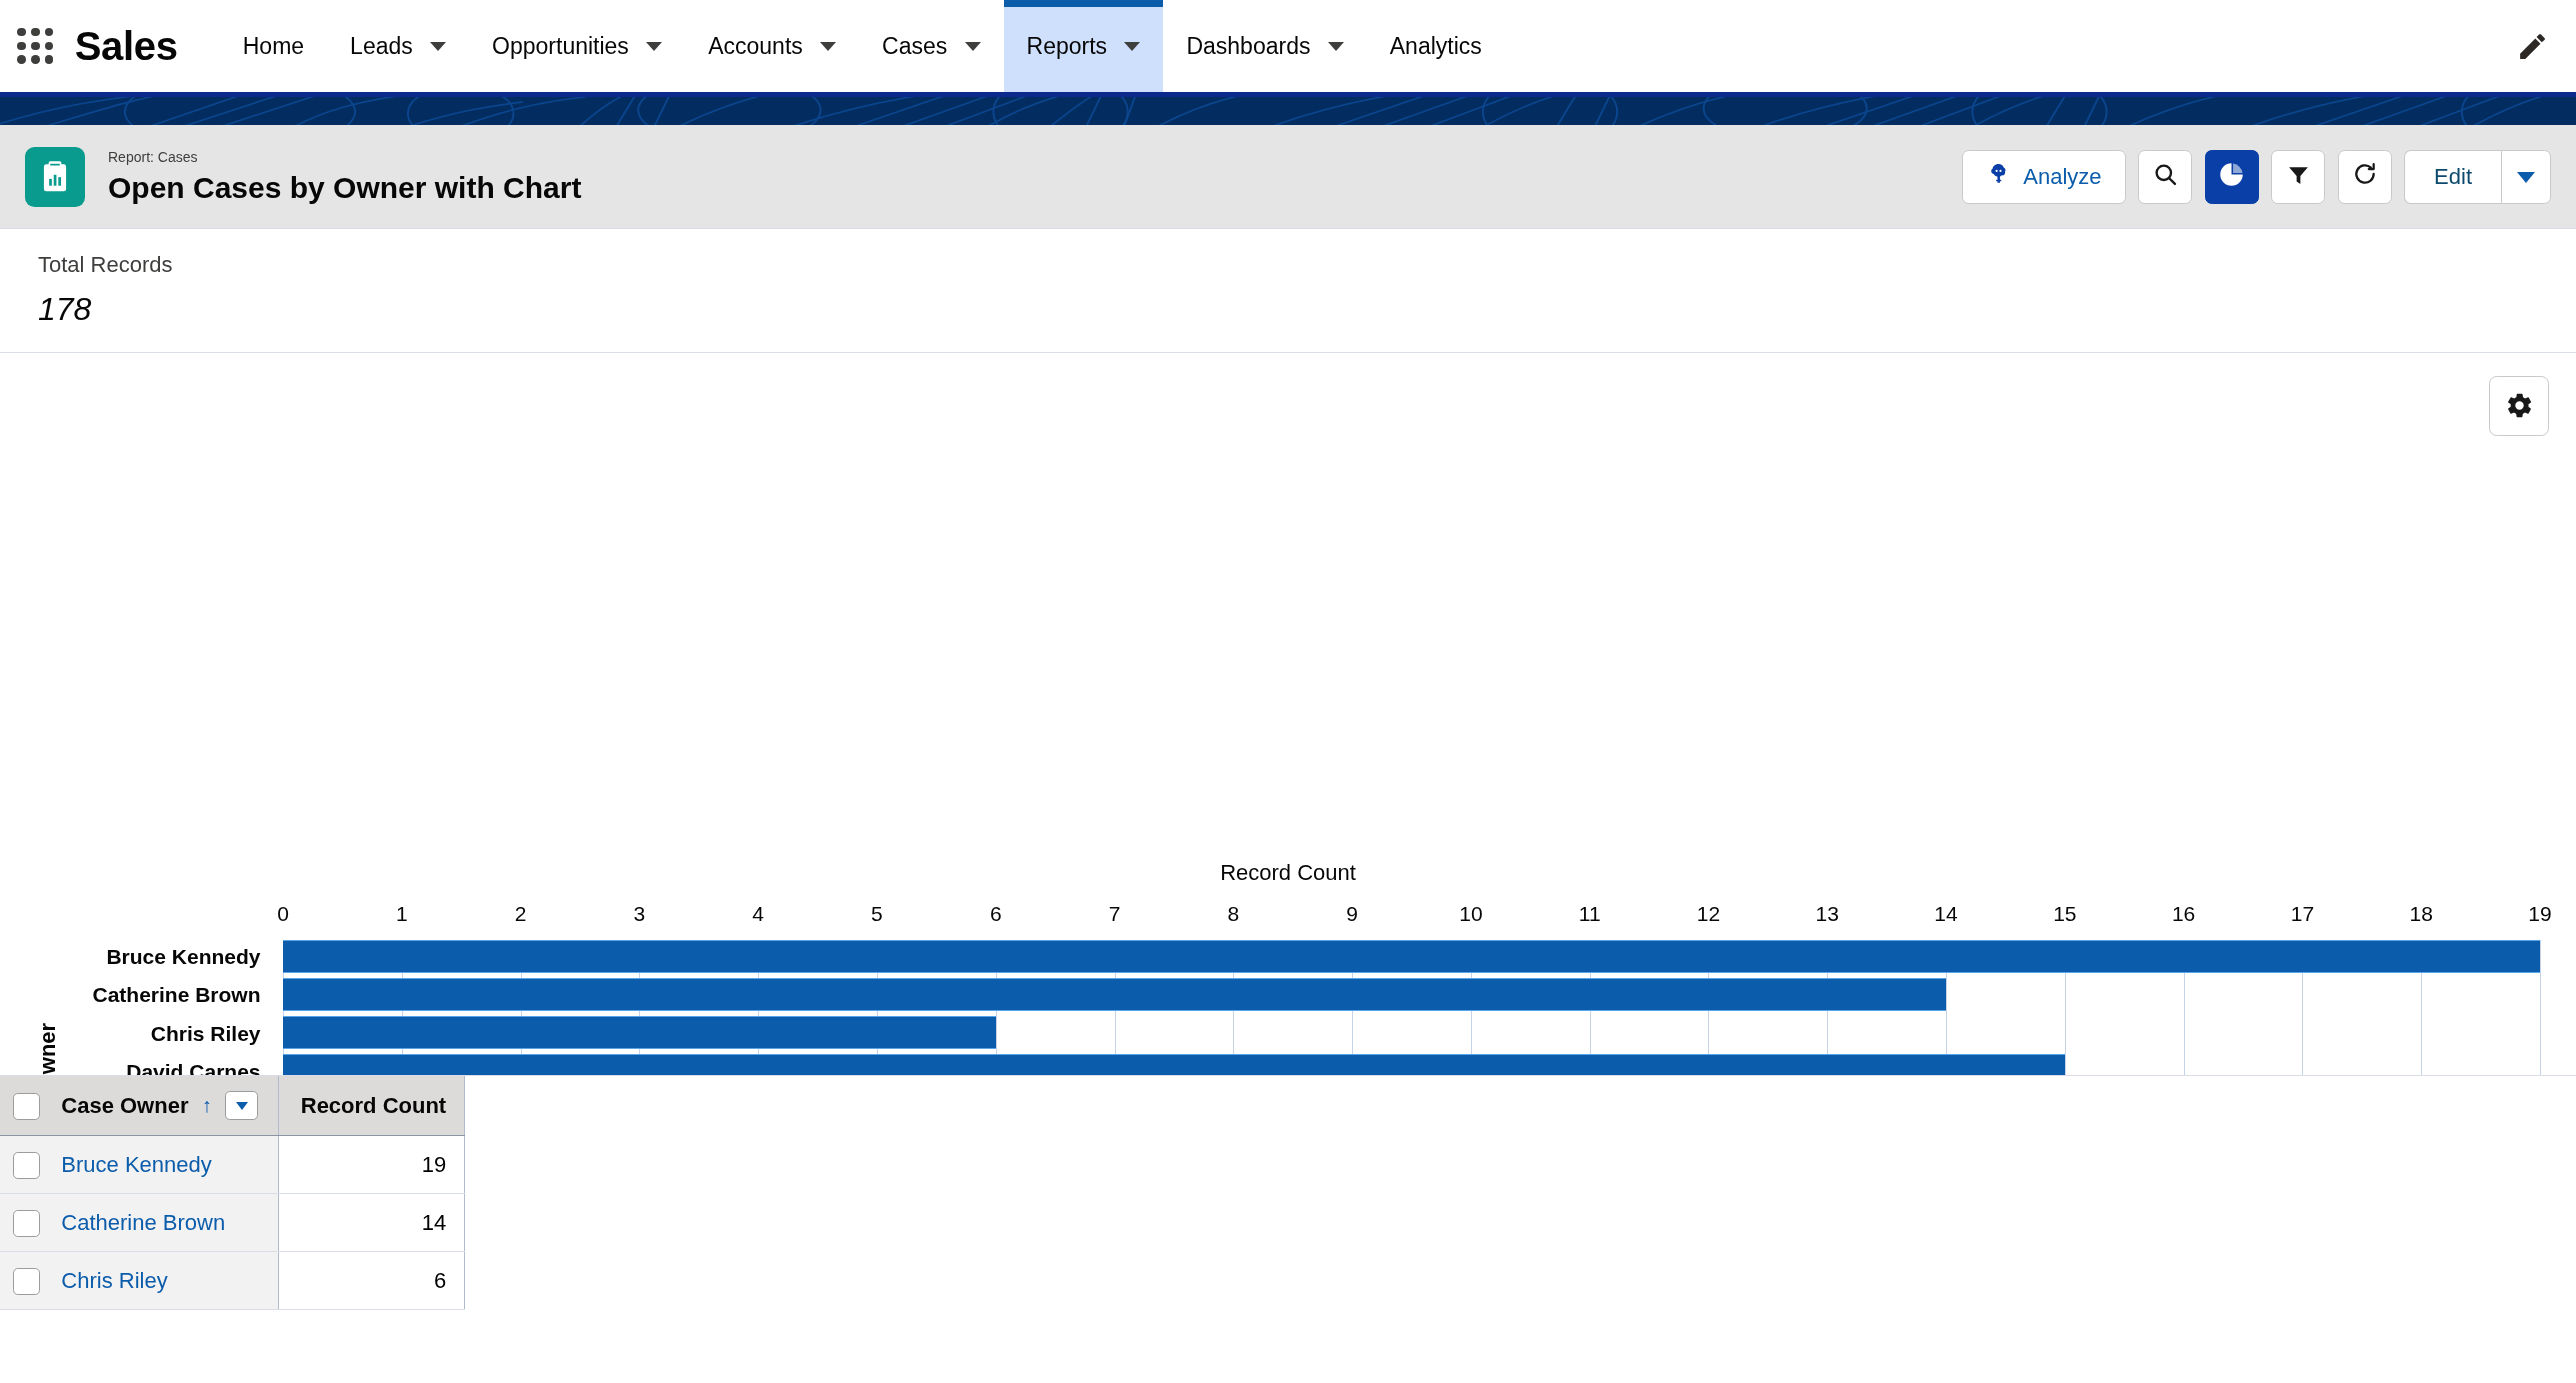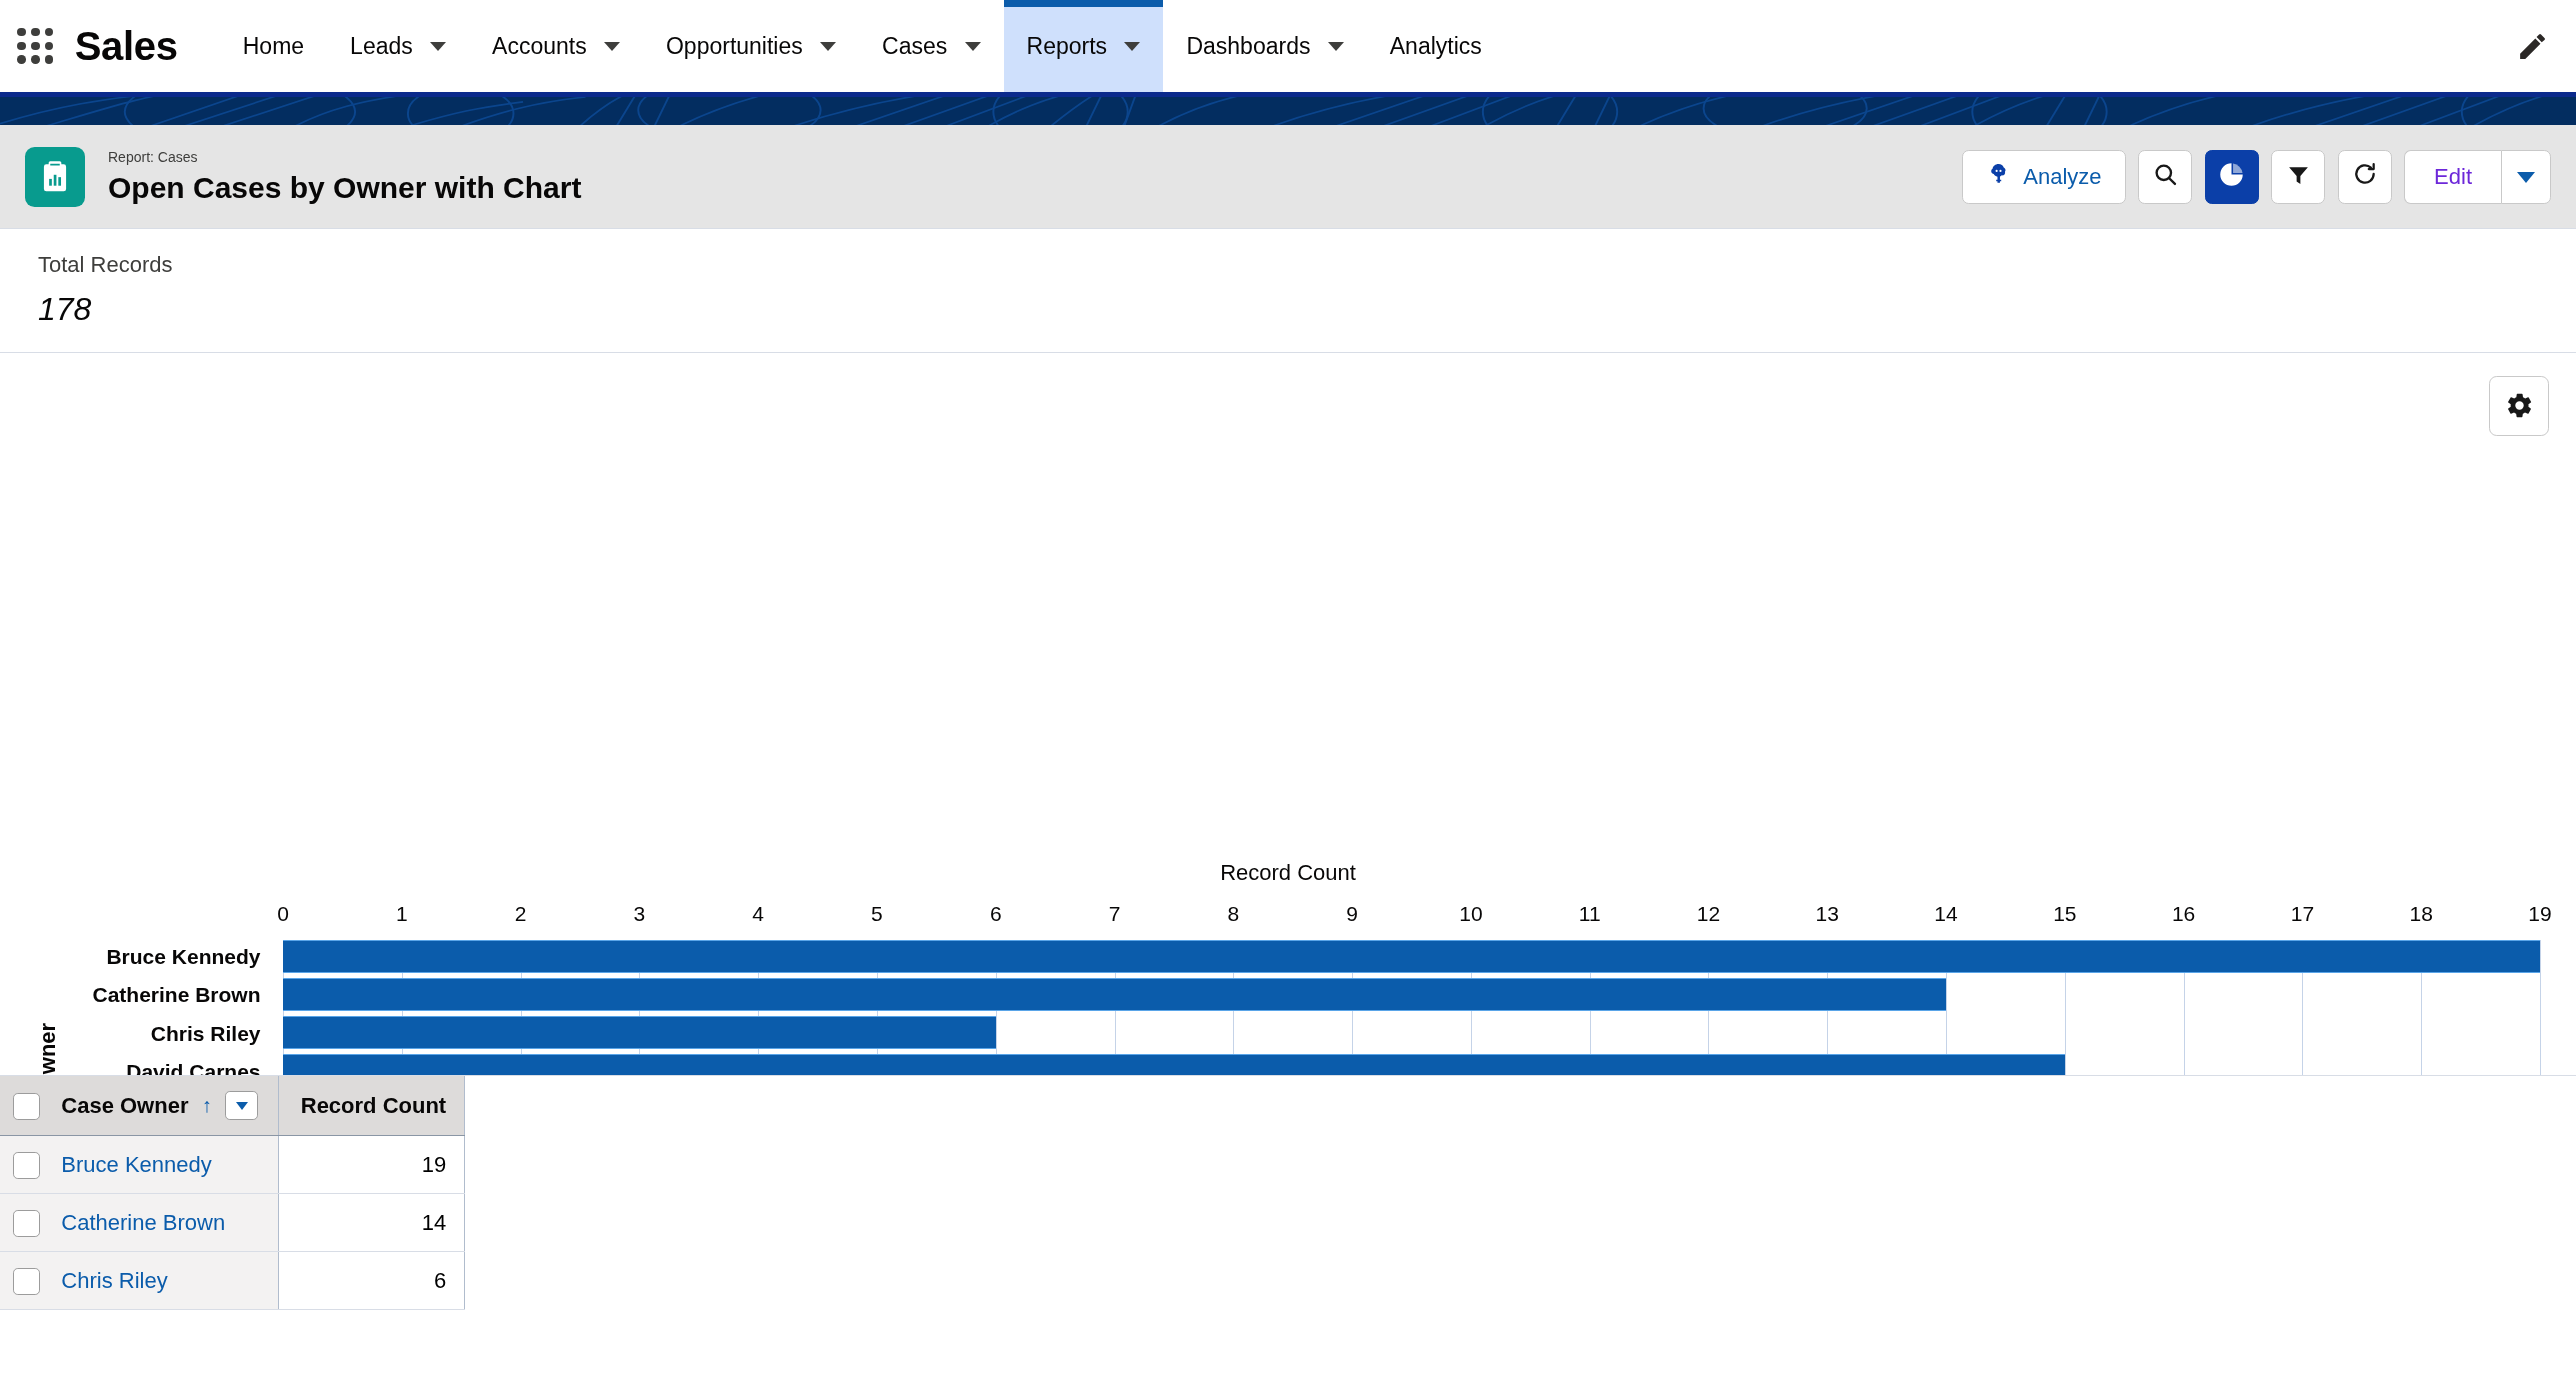--- a/index.html
+++ b/index.html
@@ -120,21 +120,21 @@
     white-space: nowrap;
     font-family: "Liberation Sans", sans-serif;
   }
   .btn-icon-only { width: 54px; padding: 0; }
   .btn-active { background: #0b3fa8; border-color: #0b3fa8; }
   .btn-split { display: flex; }
   .btn-split .seg-main {
     height: 54px; background: #fff;
     border: 1px solid #c9c9c9; border-right: none;
     border-radius: 6.7px 0 0 6.7px;
-    color: #6d28d9; font-size: 22px;
+    color: #0c4a6e; font-size: 22px;
     display: flex; align-items: center; justify-content: flex-start;
     padding: 0 29px; cursor: pointer;
   }
   .btn-split .seg-caret {
     height: 54px; width: 50px; background: #fff;
     border: 1px solid #c9c9c9;
     border-radius: 0 6.7px 6.7px 0;
     display: flex; align-items: center; justify-content: center;
     cursor: pointer;
   }
@@ -314,25 +314,25 @@
   <div class="app-name">Sales</div>
   <div class="nav-items">
     <div class="nav-item">
       <span class="lbl">Home</span>
     </div>
     <div class="nav-item">
       <span class="lbl">Leads</span>
       <span class="chev"></span>
     </div>
     <div class="nav-item">
+      <span class="lbl">Opportunities</span>
+      <span class="chev"></span>
+    </div>
+    <div class="nav-item">
       <span class="lbl">Accounts</span>
-      <span class="chev"></span>
-    </div>
-    <div class="nav-item">
-      <span class="lbl">Opportunities</span>
       <span class="chev"></span>
     </div>
     <div class="nav-item">
       <span class="lbl">Cases</span>
       <span class="chev"></span>
     </div>
     <div class="nav-item active">
       <span class="lbl">Reports</span>
       <span class="chev"></span>
     </div>

